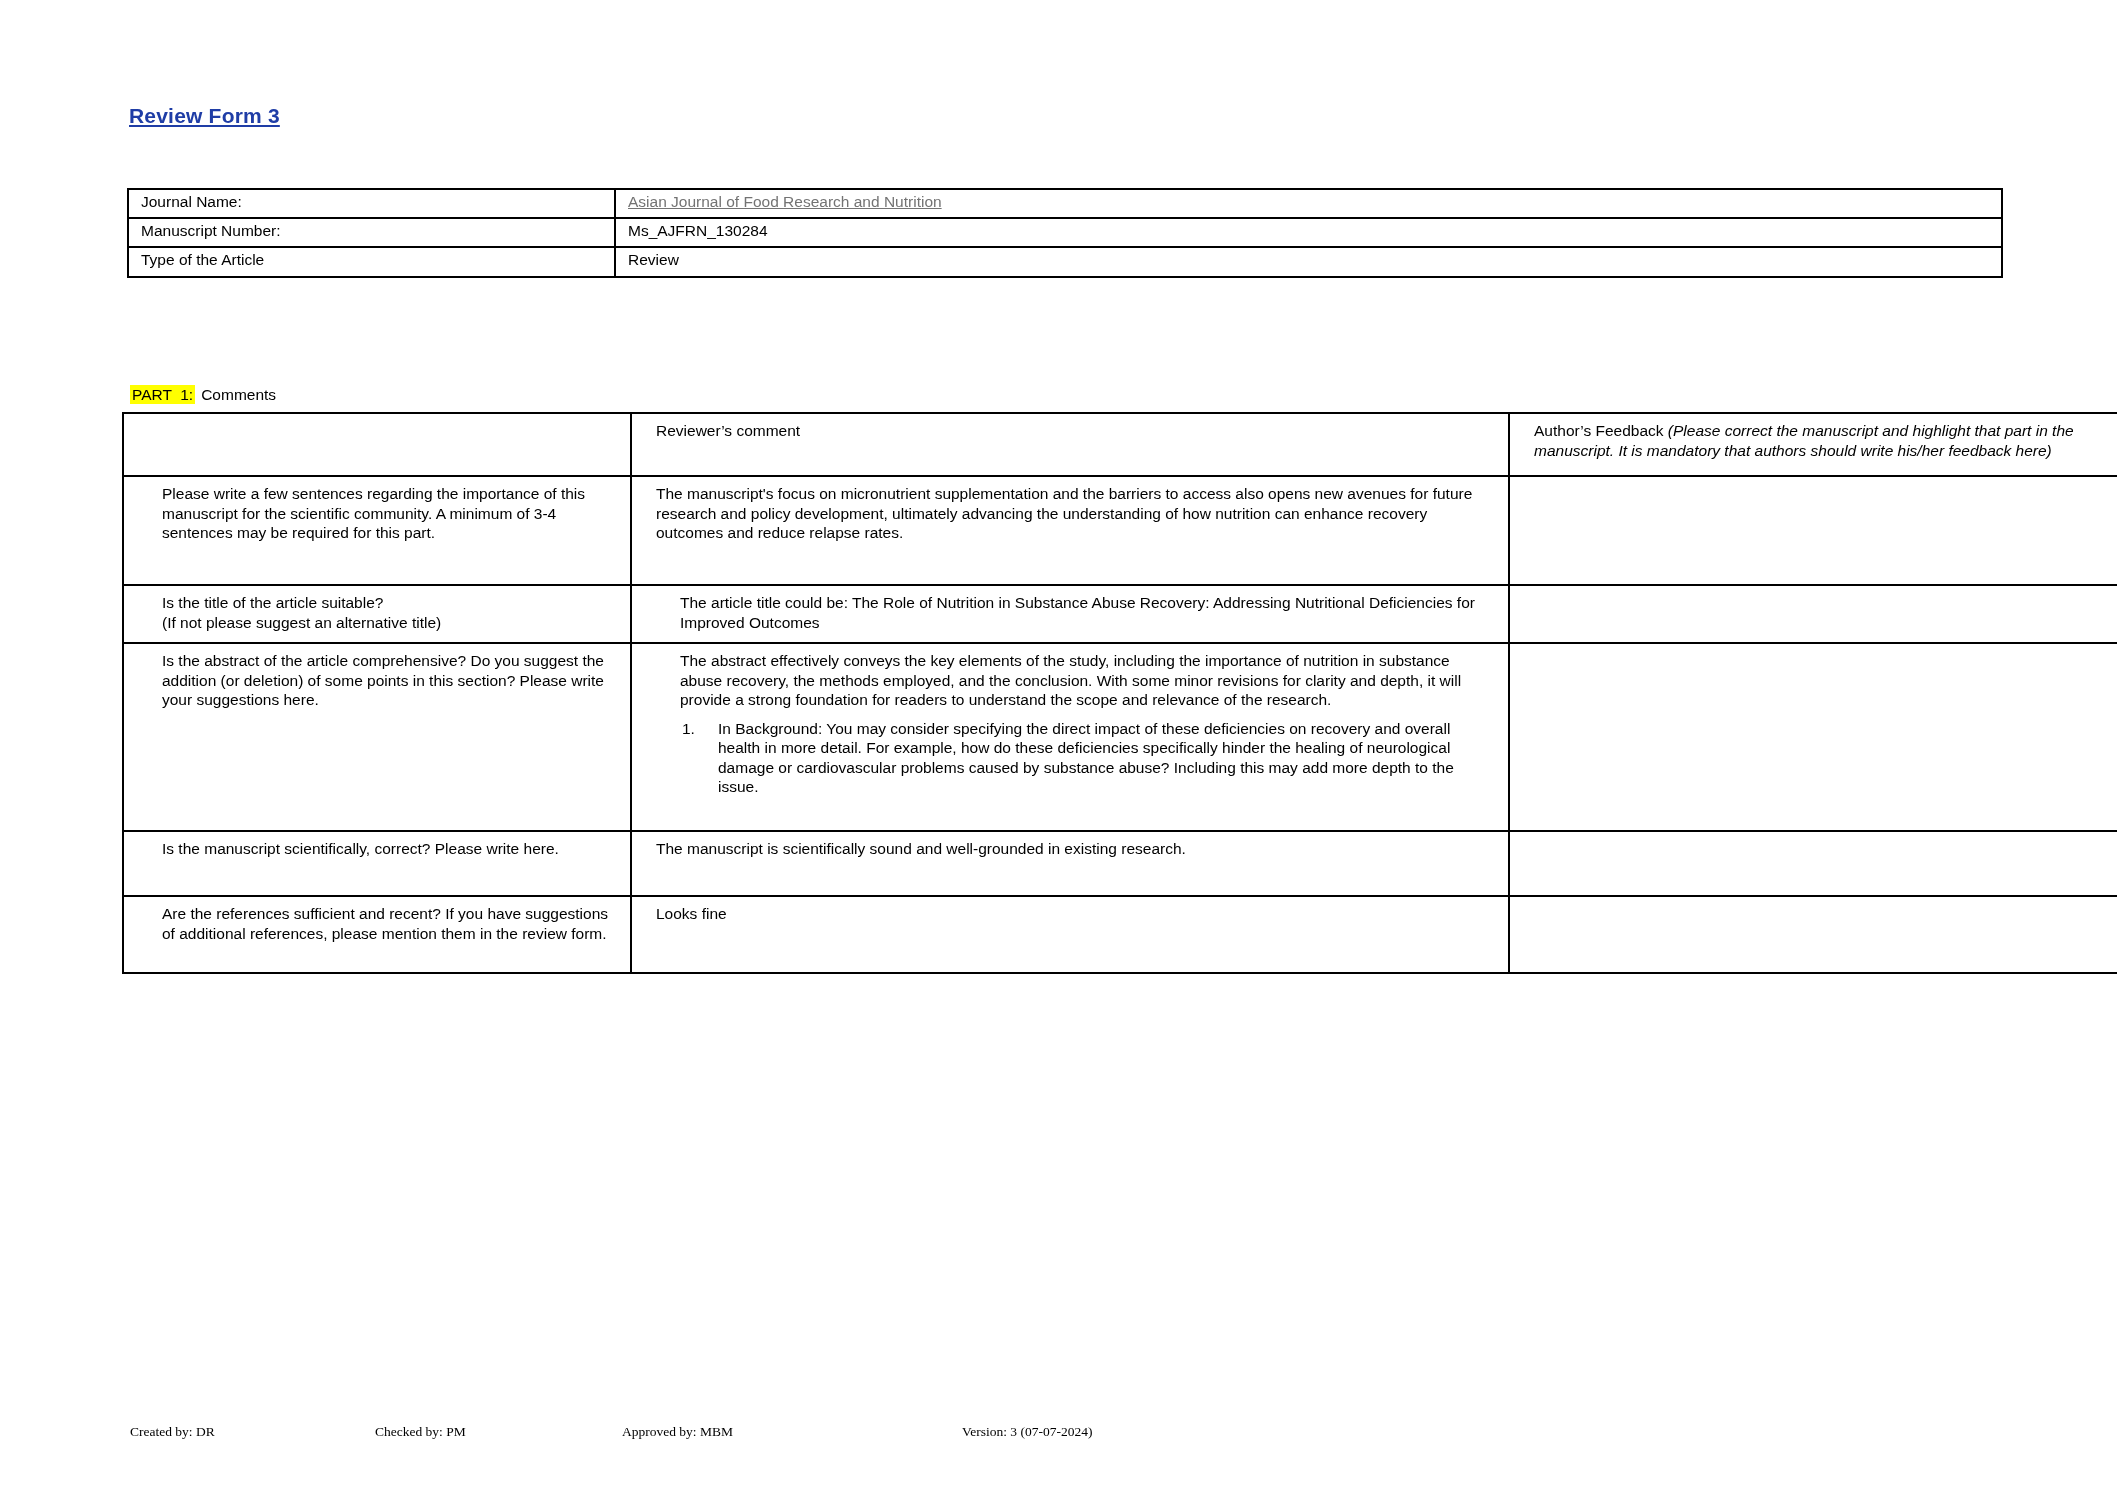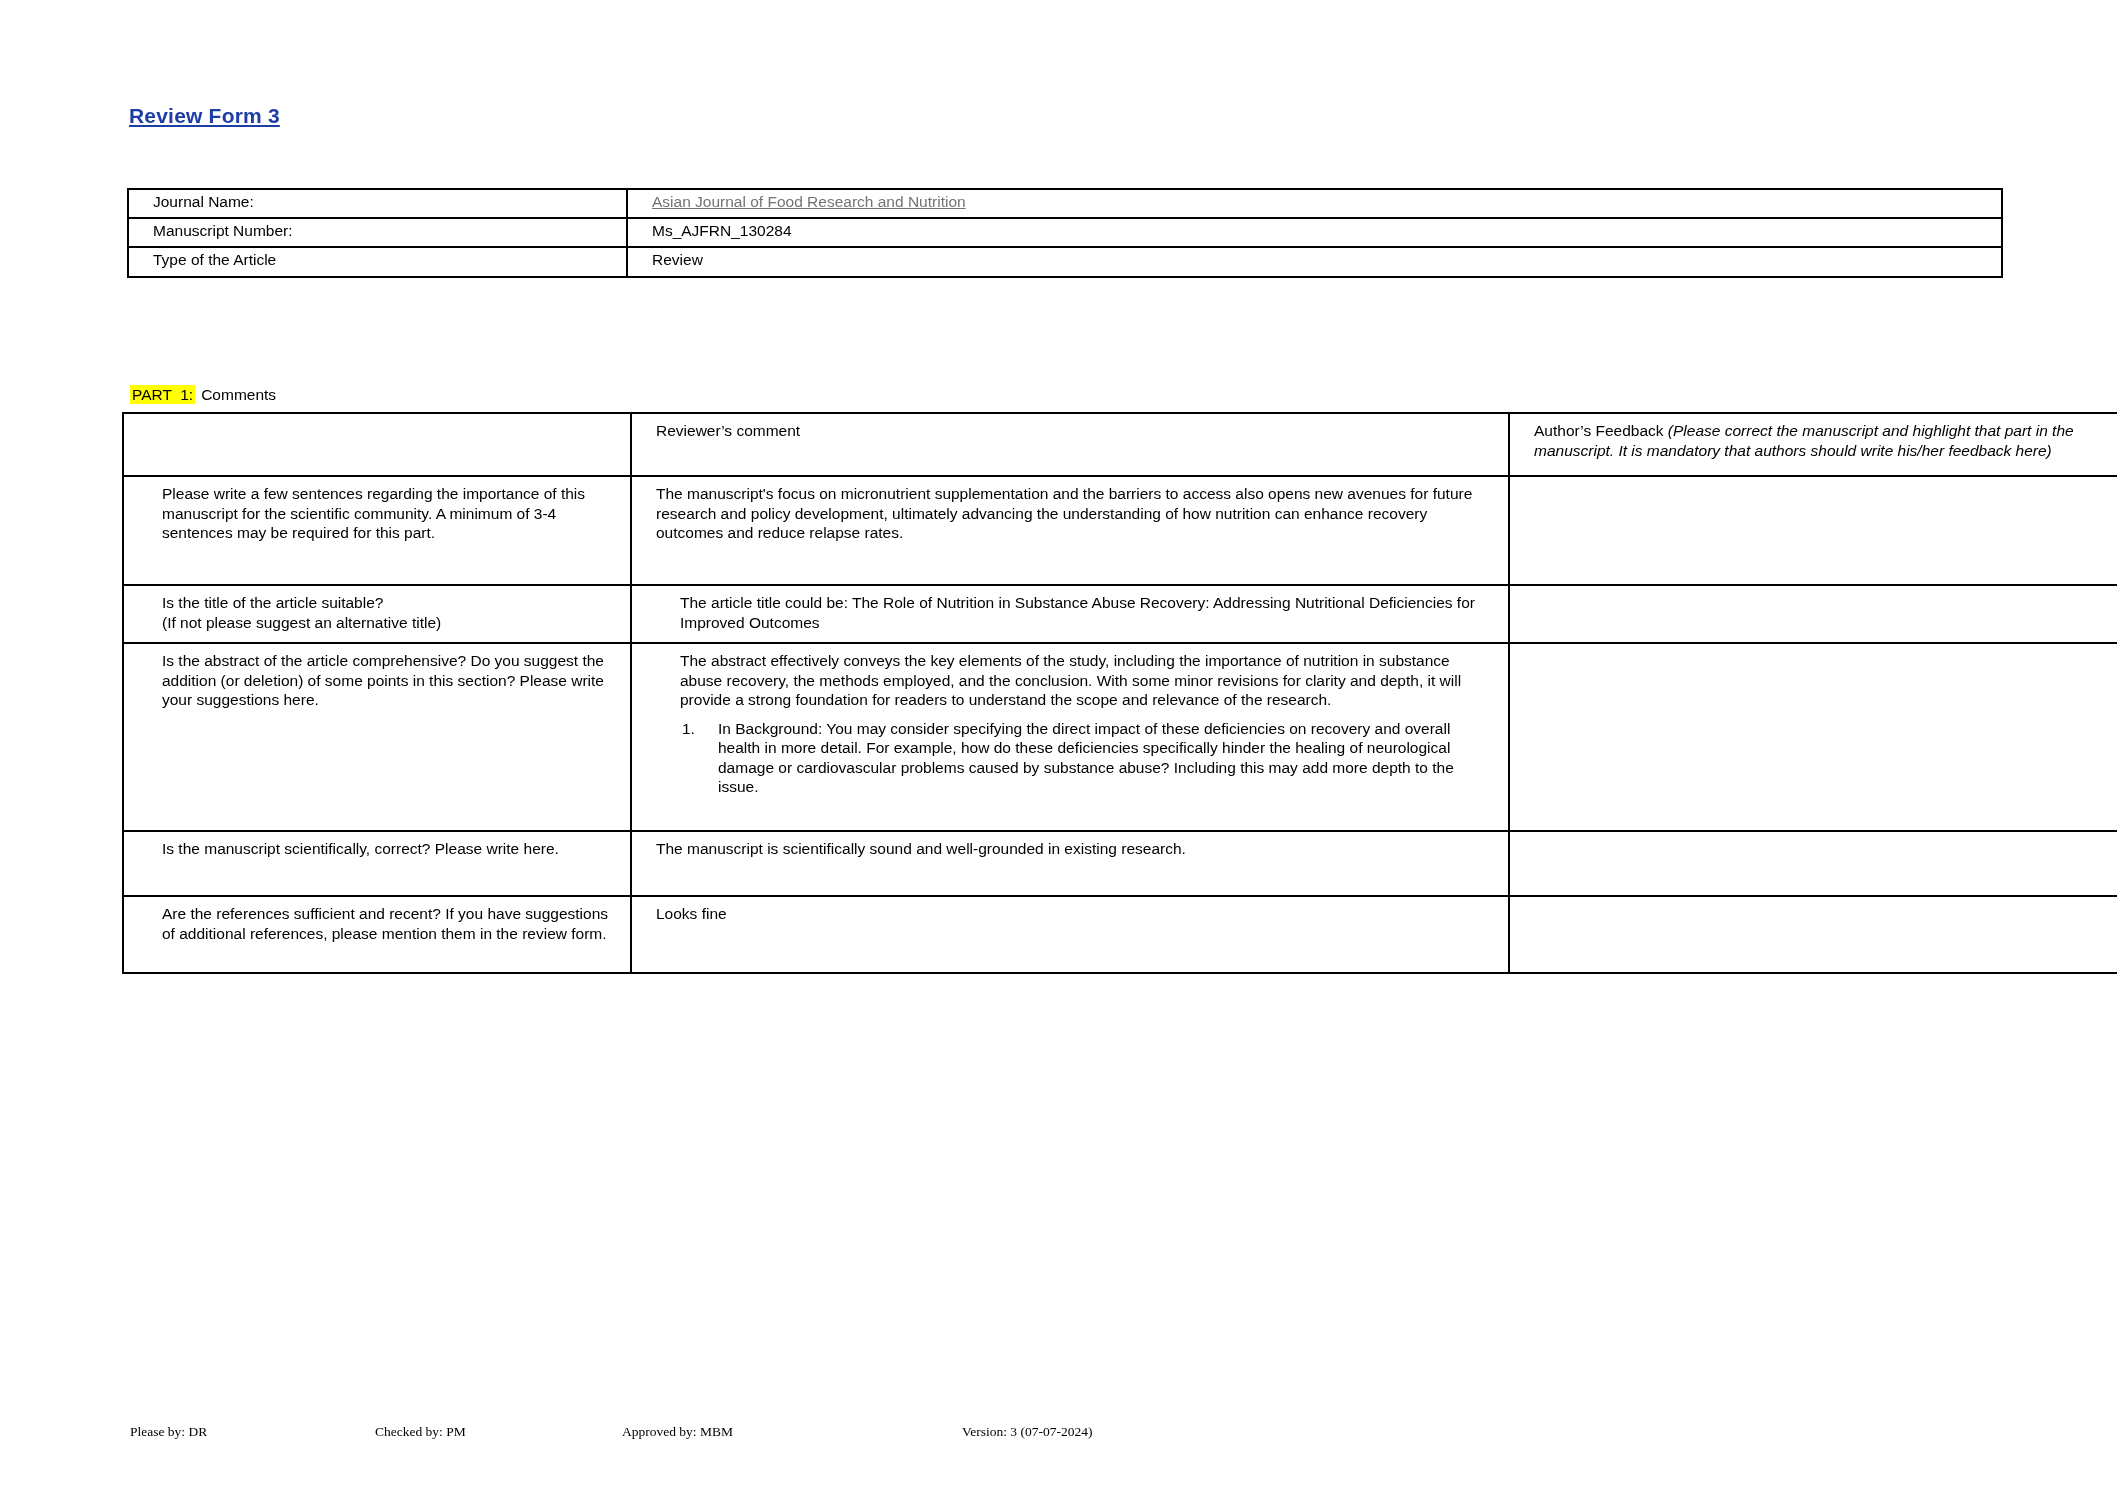--- a/index.html
+++ b/index.html
@@ -24,21 +24,21 @@
   .info-table {
     position:absolute; left:127px; top:188px;
     width:1876px;
     border-collapse:collapse;
     table-layout:fixed;
   }
   .info-table td {
     border:2px solid #000;
     font-size:15.5px;
     line-height:20px;
-    padding:2px 8px 2px 24px;
+    padding:2px 8px 2px 12px;
     vertical-align:top;
     overflow:hidden;
   }
   .info-table .c1 { width:465px; }
   .info-table tr.r1 td, .info-table tr.r2 td { height:23px; }
   .info-table tr.r3 td { height:57px; }
   .info-table tr.r4 td { height:24px; }
   .info-table tr.r3 td.val { vertical-align:middle; }
   a.journal-link, .link-look {
     color:#737373;
@@ -171,17 +171,17 @@
 
   <tr class="row5">
     <td class="cq q-cell">Are the references sufficient and recent? If you have suggestions of additional references, please mention them in the review form.</td>
     <td class="cc">Looks fine</td>
     <td class="cf"></td>
   </tr>
 </tbody>
   </table>
 
 <div class="footer">
-  <span class="f-created">Please by: DR</span>
+  <span class="f-created">Created by: DR</span>
   <span class="f-checked">Checked by: PM</span>
   <span class="f-approved">Approved by: MBM</span>
   <span class="f-version">Version: 3 (07-07-2024)</span>
 </div>
 
 </body></html>

